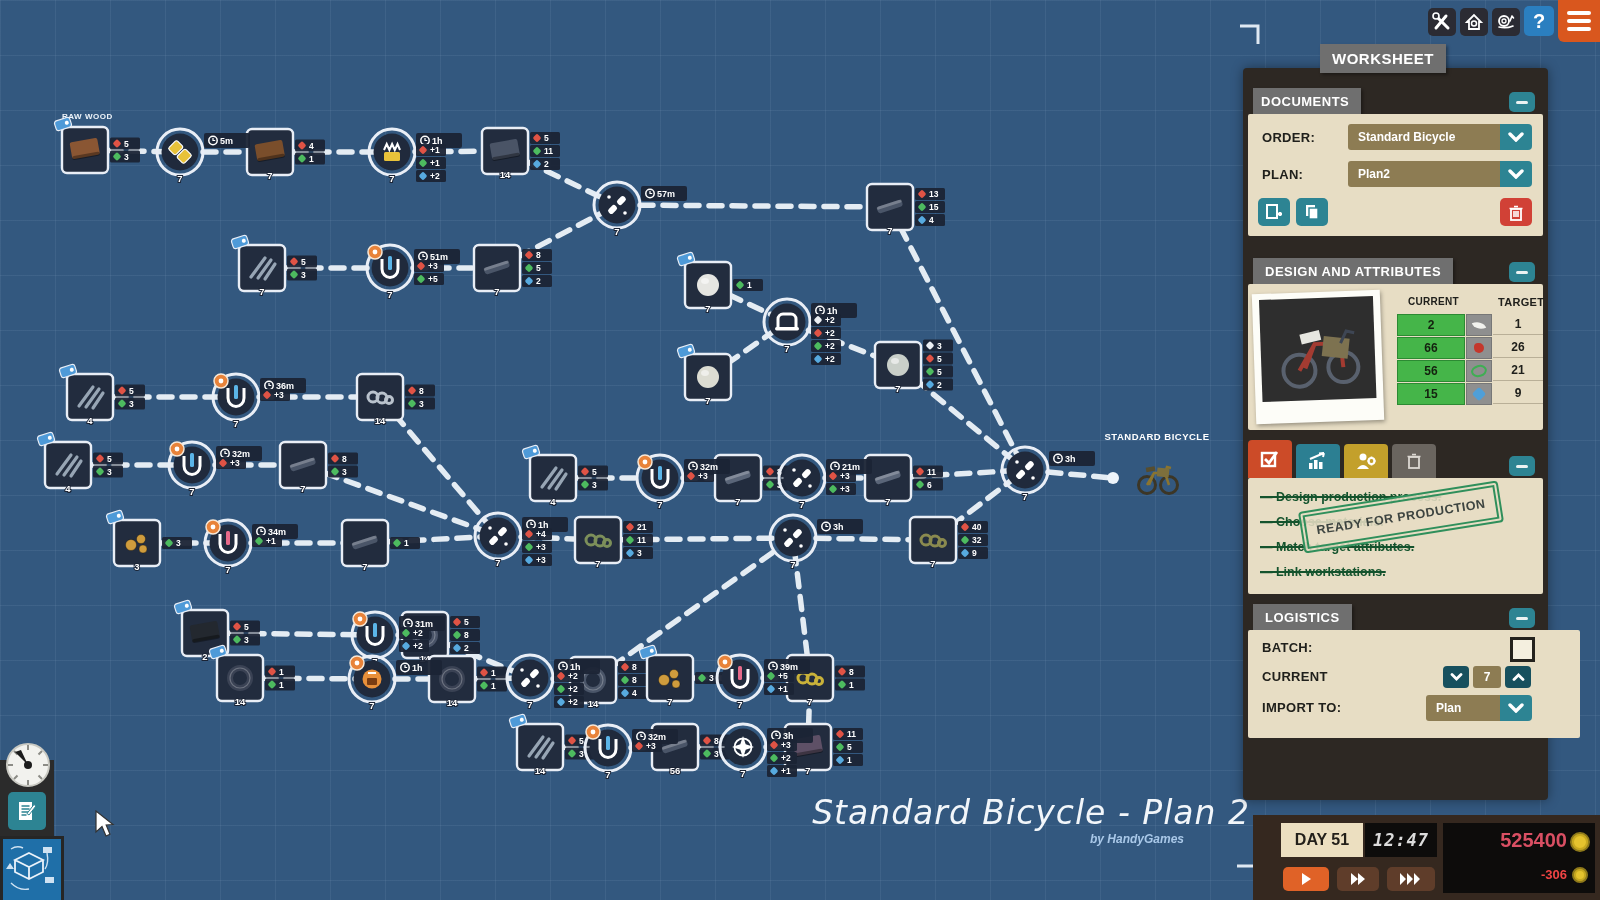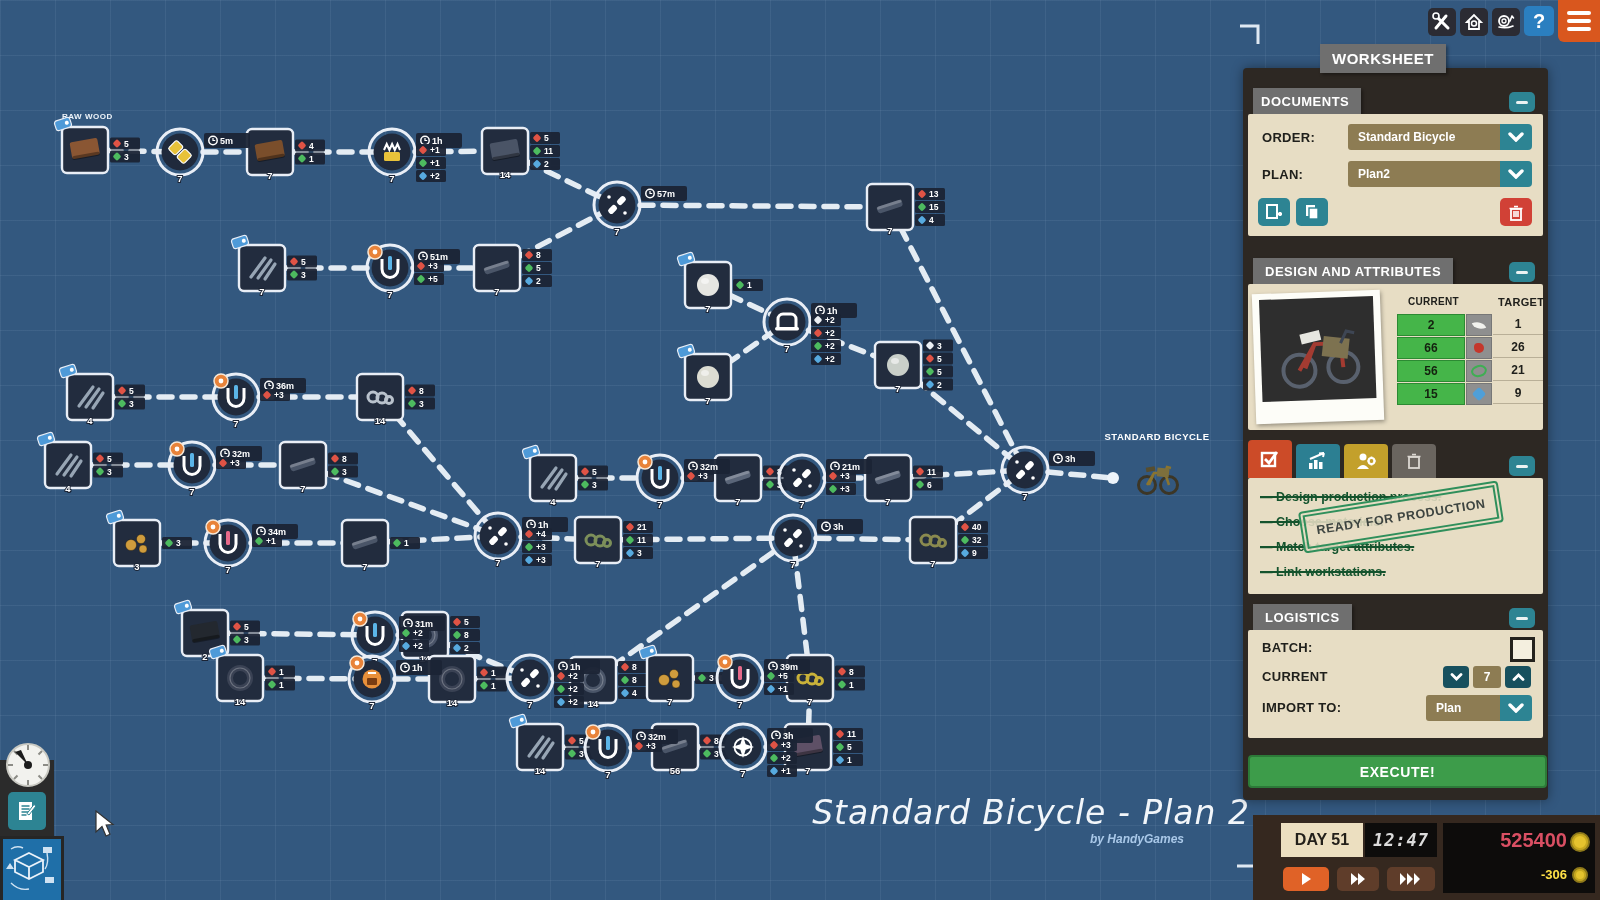--- a/index.html
+++ b/index.html
@@ -1373,21 +1373,21 @@
       </div>
       <div id="stamp"><span>READY FOR PRODUCTION</span></div>
     </div>
 
     <div class="graytab" style="left:10px;top:536px;height:26px;font-size:13px;">
         <span>LOGISTICS</span>
       </div>
     <div class="minusbtn" style="left:266px;top:540px;">
         <div></div>
       </div>
-    <div class="cream" style="left:5px;top:562px;width:295px;height:108px;">
+    <div class="cream" style="left:5px;top:562px;width:332px;height:108px;">
       <div class="lbl" style="position:absolute;left:14px;top:10px;">BATCH:</div>
       <div style="position:absolute;left:262px;top:7px;width:19px;height:19px;background:#f4efdf;border:3px solid #24221d;"></div>
       <div class="lbl" style="position:absolute;left:14px;top:39px;">CURRENT</div>
       <div class="chev" style="position:absolute;left:195px;top:36px;width:26px;height:22px;background:#17505e;border-radius:4px;">
         <svg width="13" height="8" viewBox="0 0 13 8">
             <path d="M2,1.5 L6.5,6 L11,1.5" fill="none" stroke="#fff" stroke-width="2.8" stroke-linecap="round"></path>
           </svg>
       </div>
       <div class="khaki" style="position:absolute;left:225px;top:36px;width:28px;height:22px;border-radius:3px;justify-content:center;padding-left:0;">
           <span>7</span>
@@ -1401,36 +1401,33 @@
       <div class="khaki" style="position:absolute;left:178px;top:65px;width:74px;height:26px;">
           <span>Plan</span>
         </div>
       <div class="chev" style="position:absolute;left:252px;top:65px;width:32px;height:26px;">
         <svg width="16" height="10" viewBox="0 0 16 10">
             <path d="M2,2 L8,8 L14,2" fill="none" stroke="#fff" stroke-width="3.4" stroke-linecap="round"></path>
           </svg>
       </div>
     </div>
 
-    <div id="execute-btn">
-        <span>EXECUTE!</span>
-      </div>
   </div>
 
   <div id="hud">
     <div id="day-box">
         <span>DAY 51</span>
       </div>
     <div id="clock-box">
         <span>12:47</span>
       </div>
     <div id="money-box">
       <div style="position:absolute;right:28px;top:6px;color:#d94f63;font-weight:bold;font-size:20px;">525400</div>
       <div class="coin" style="position:absolute;right:5px;top:9px;"></div>
-      <div style="position:absolute;right:28px;top:44px;color:#fde047;font-weight:bold;font-size:13px;">-306</div>
+      <div style="position:absolute;right:28px;top:44px;color:#ef4444;font-weight:bold;font-size:13px;">-306</div>
       <div class="coin" style="position:absolute;right:7px;top:44px;width:12px;height:12px;"></div>
     </div>
     <div class="playbtn" style="left:30px;width:46px;background:#e06227;">
       <svg width="14" height="14" viewBox="0 0 14 14">
           <path d="M3,1 L12,7 L3,13 Z" fill="#fff"></path>
         </svg>
     </div>
     <div class="playbtn" style="left:84px;width:42px;background:#5f3d2a;">
       <svg width="18" height="14" viewBox="0 0 18 14">
           <path d="M2,1 L9,7 L2,13 Z M9,1 L16,7 L9,13 Z" fill="#fff"></path>

